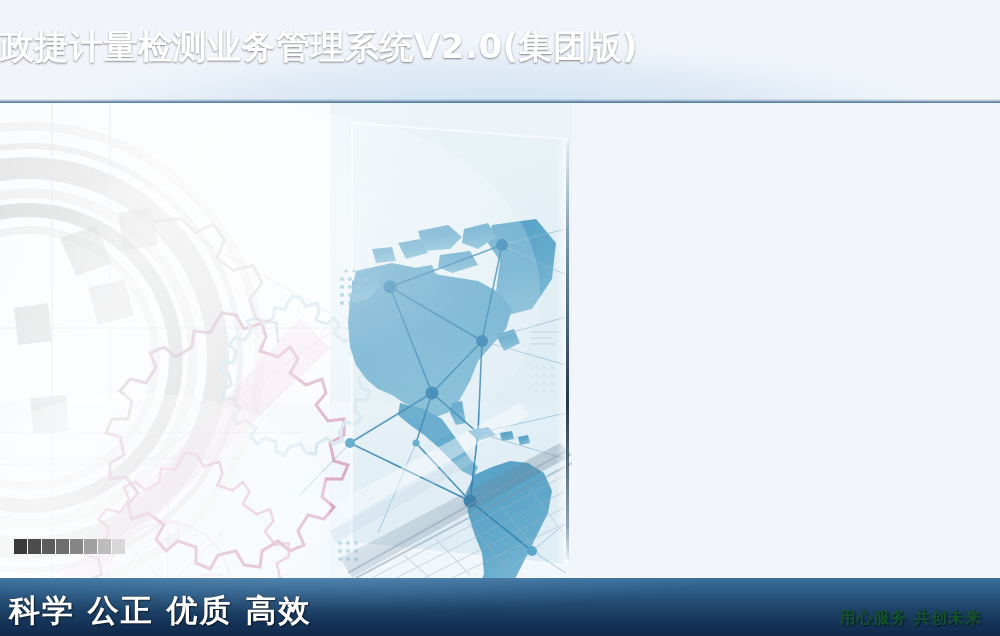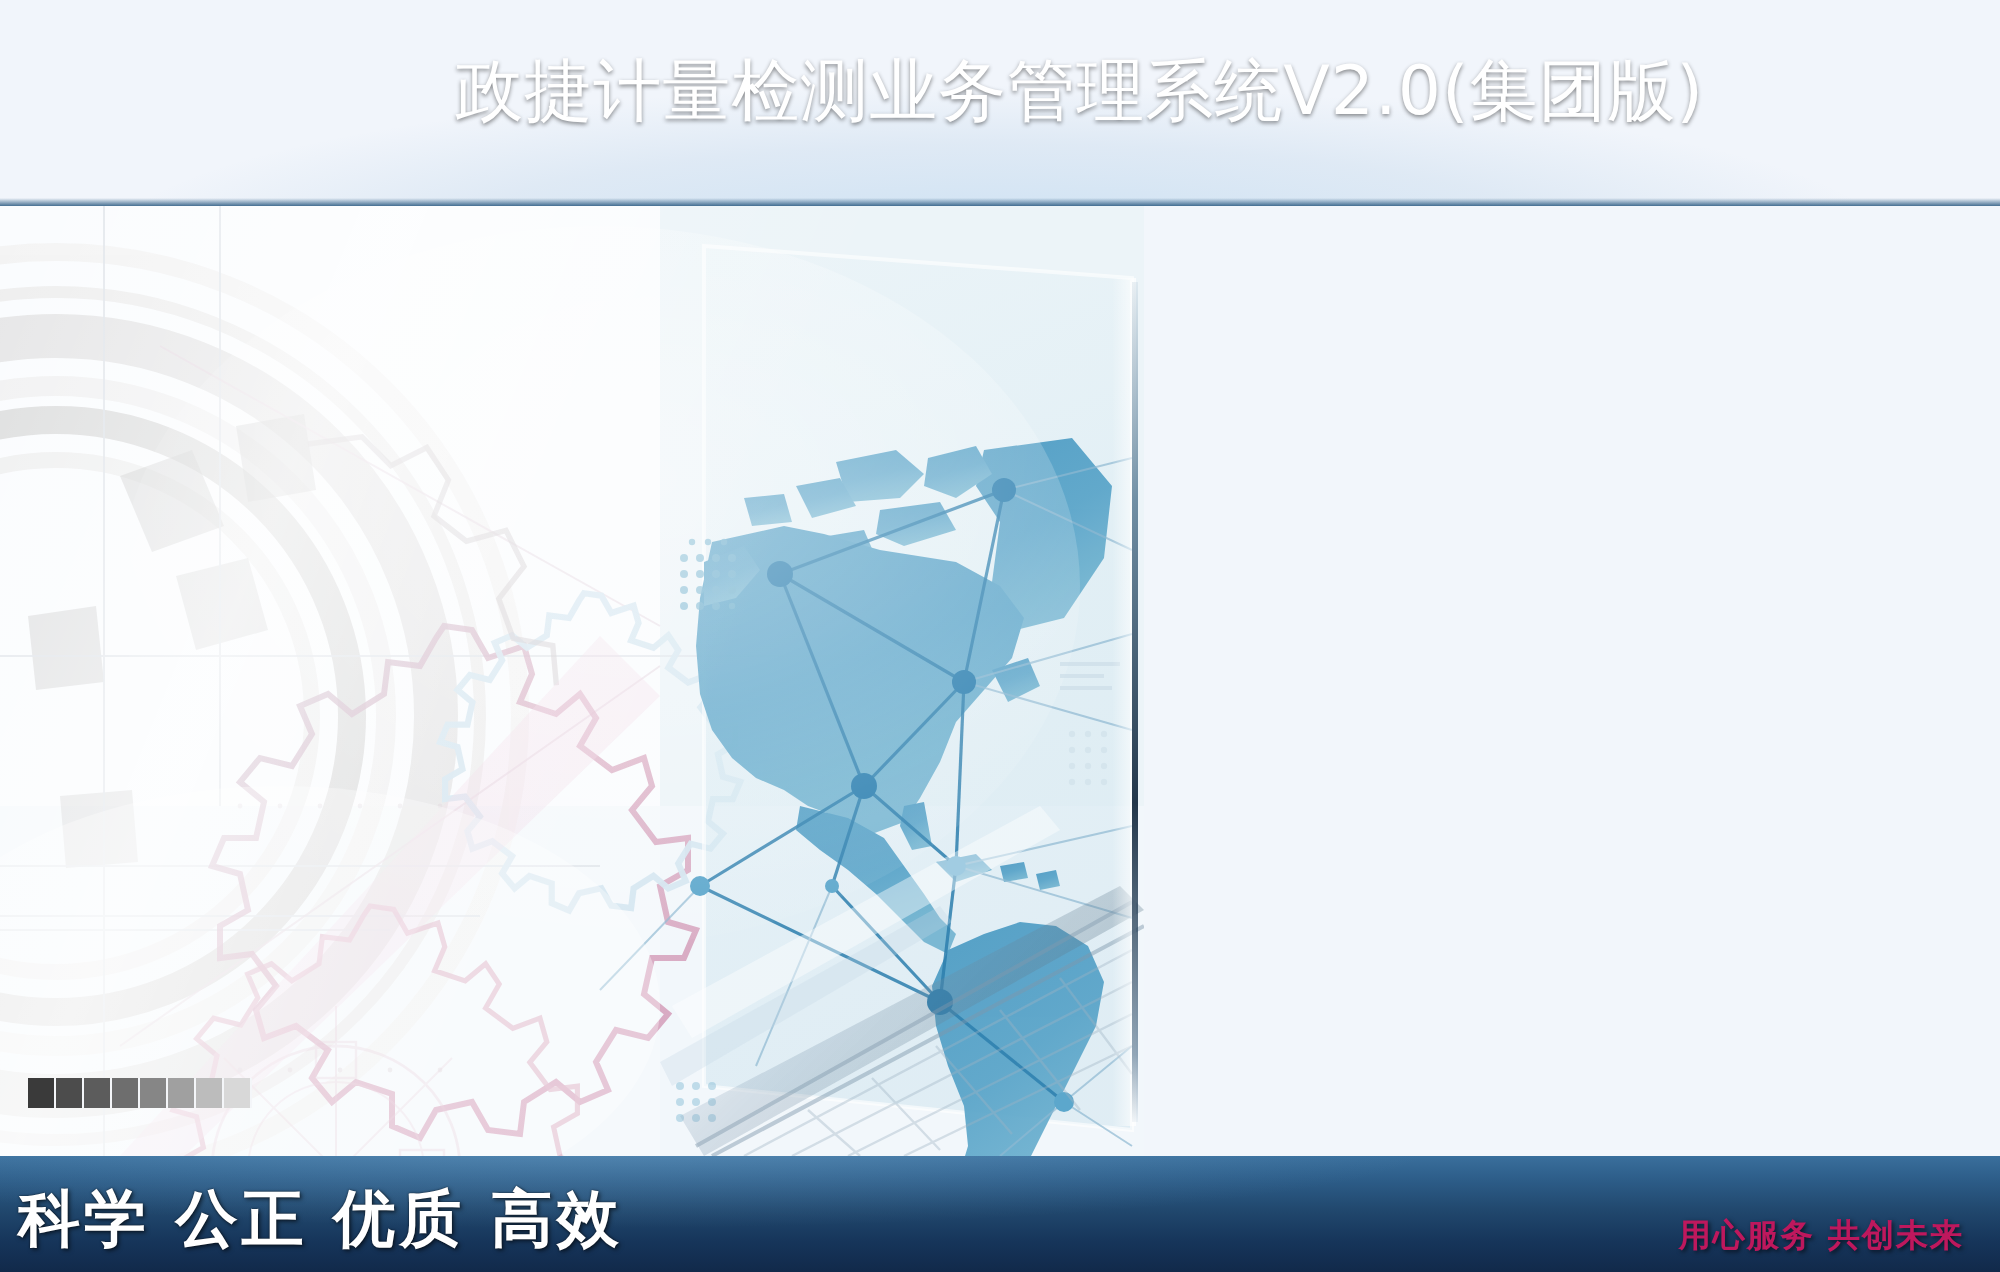--- a/index.html
+++ b/index.html
@@ -51,24 +51,24 @@
   .header-bottom-line {
     position: absolute;
     left: 0; top: 99px;
     width: 1000px; height: 4px;
     background: linear-gradient(to bottom, rgba(45,96,138,0.0), rgba(40,88,128,0.85));
   }
   .app-title {
     position: absolute;
     left: 0; top: 23px;
     width: 852px;
-    text-align: right;
+    text-align: left;
     color: #ffffff;
     font-size: 34px;
-    font-weight: normal;
+    font-weight: bold;
     letter-spacing: 0.5px;
     line-height: 46px;
     text-shadow: 0 1px 2px rgba(0,0,0,0.45);
     white-space: nowrap;
   }
 
   
   .content {
     position: absolute;
     left: 0; top: 103px;
@@ -165,21 +165,21 @@
     font-weight: bold;
     letter-spacing: 2px;
     line-height: 36px;
     white-space: nowrap;
     text-shadow: 1px 1px 2px rgba(0,0,0,0.55), 0 0 1px rgba(0,0,0,0.7);
     font-family: "DejaVu Serif", "Liberation Serif", serif;
   }
   .slogan-sub {
     position: absolute;
     right: 18px; top: 608px;
-    color: #be185d;
+    color: #14532d;
     font-size: 16px;
     font-weight: bold;
     letter-spacing: 1px;
     line-height: 20px;
     white-space: nowrap;
     text-shadow: 1px 1px 2px rgba(0,0,0,0.6);
     font-family: "DejaVu Serif", "Liberation Serif", serif;
     margin-left: 24px;
   }
 </style>

